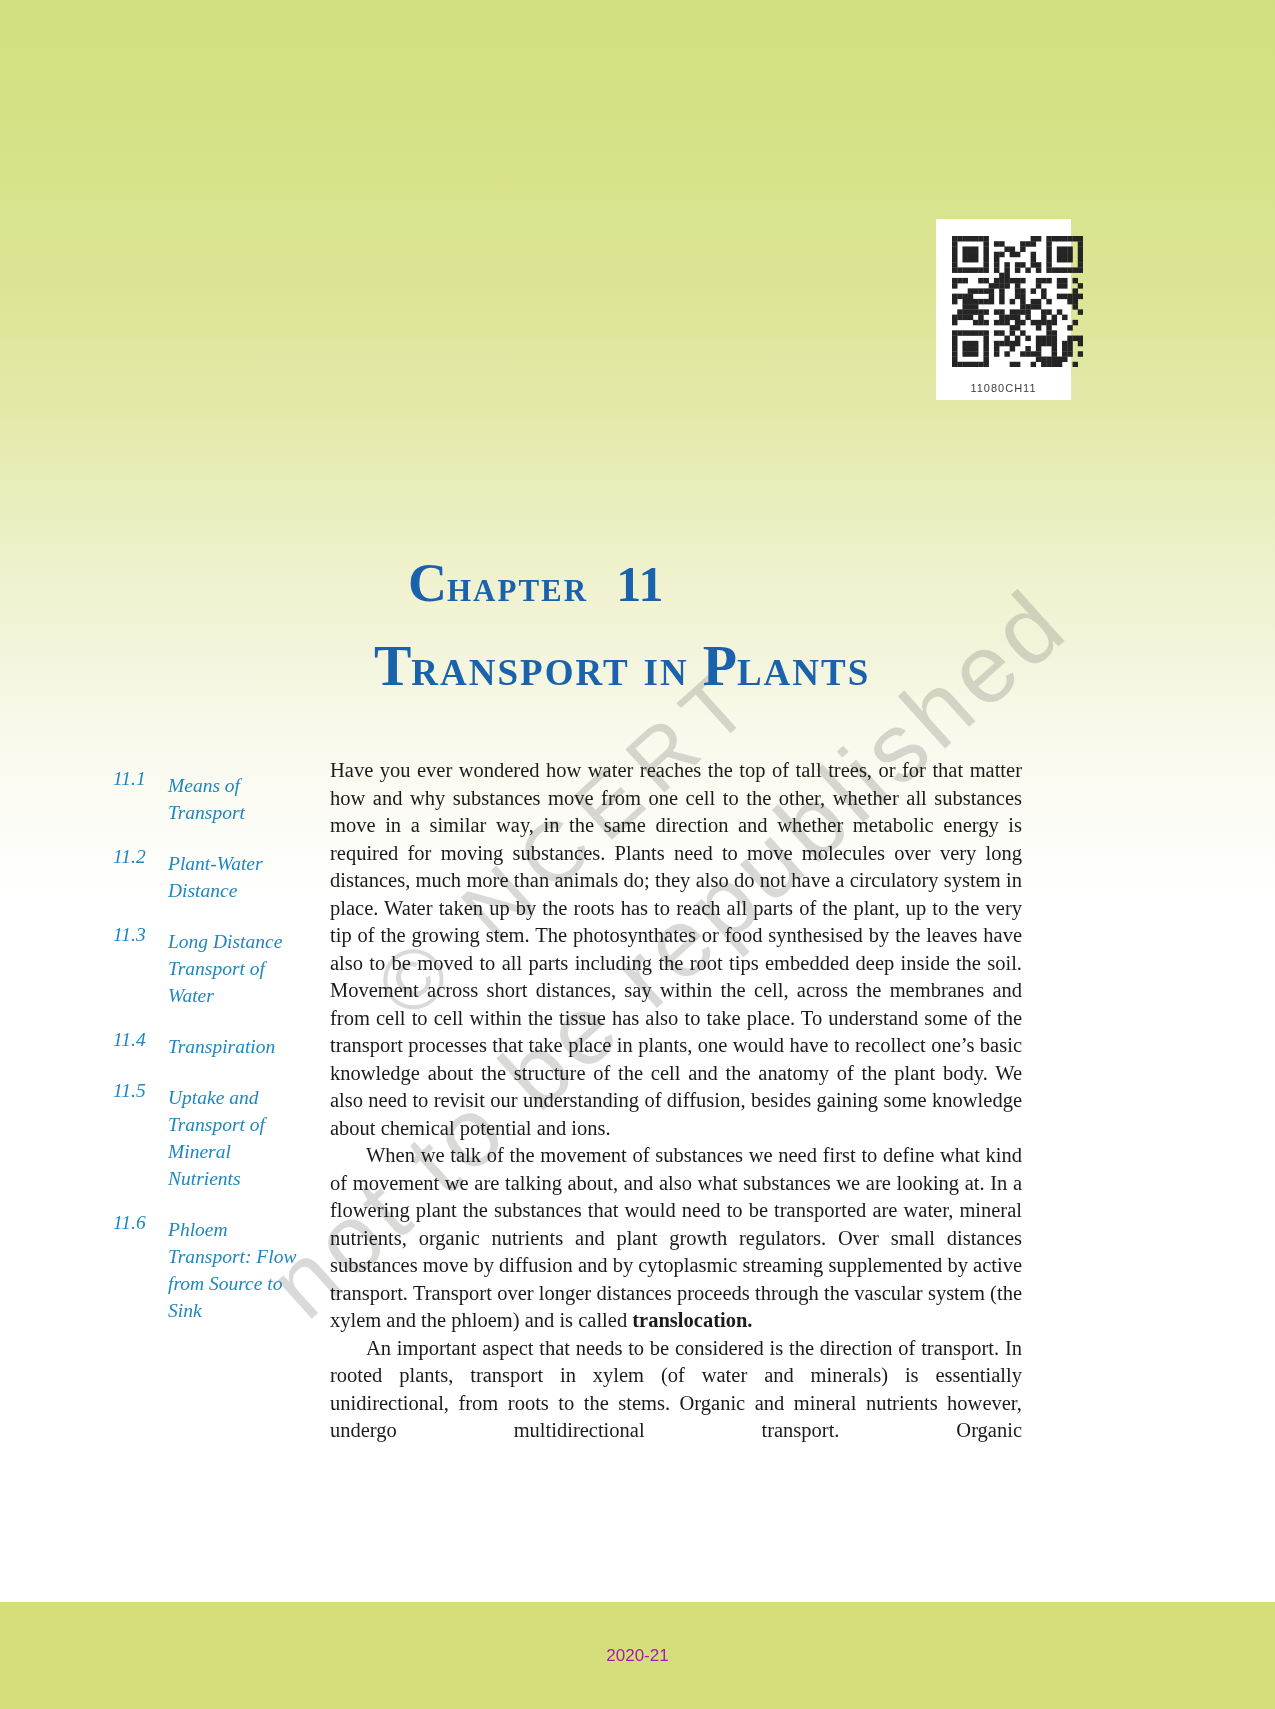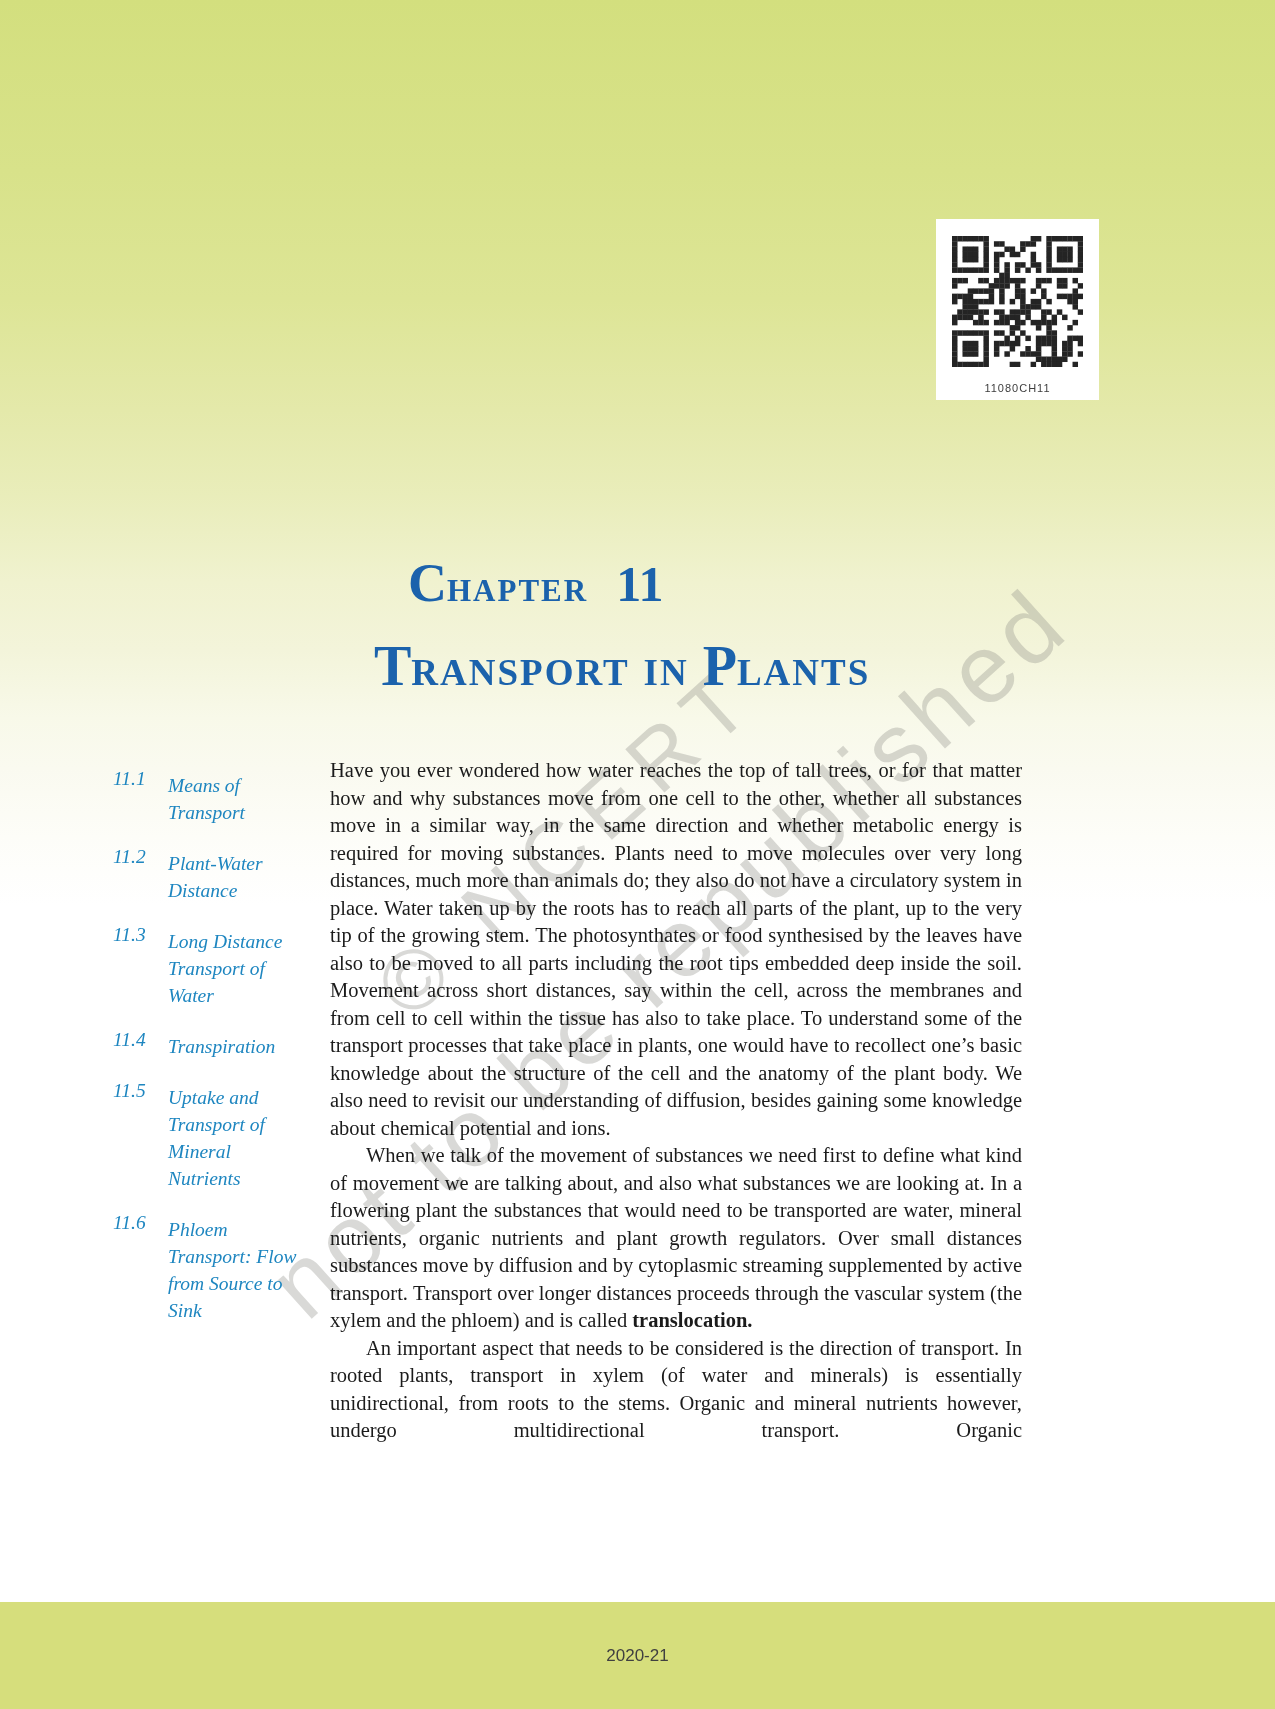--- a/index.html
+++ b/index.html
@@ -36,21 +36,21 @@
     white-space:nowrap;
     z-index:1;
     pointer-events:none;
   }
   .watermark .wm1 { font-size:85px; letter-spacing:14px; }
   .watermark .wm2 { font-size:97px; letter-spacing:6px; }
 
   
   .qr-card {
     position:absolute; left:936px; top:219px;
-    width:163px; height:181px;
+    width:135px; height:181px;
     background:#ffffff;
     z-index:2;
   }
   .qr-card svg { position:absolute; left:16px; top:17px; }
   .qr-label {
     position:absolute; left:0; bottom:6px; width:100%;
     text-align:center;
     font-family:"Liberation Sans", sans-serif;
     font-size:11px; letter-spacing:1px; color:#3d3d3d;
   }
@@ -89,21 +89,21 @@
   
   .band {
     position:absolute; left:0; bottom:0;
     width:100%; height:107px;
     background:#d6de7c;
     z-index:2;
     display:flex; align-items:center; justify-content:center;
   }
   .band .year {
     font-family:"Liberation Sans", sans-serif;
-    font-size:17px; color:#404040;
+    font-size:17px; color:#a21caf;
   }
 </style>
 </head>
 <body>
 
 <div class="page">
 
   <div class="watermark">
     <span class="wm1">© NCERT</span>
     <span class="wm2">not to be republished</span>

